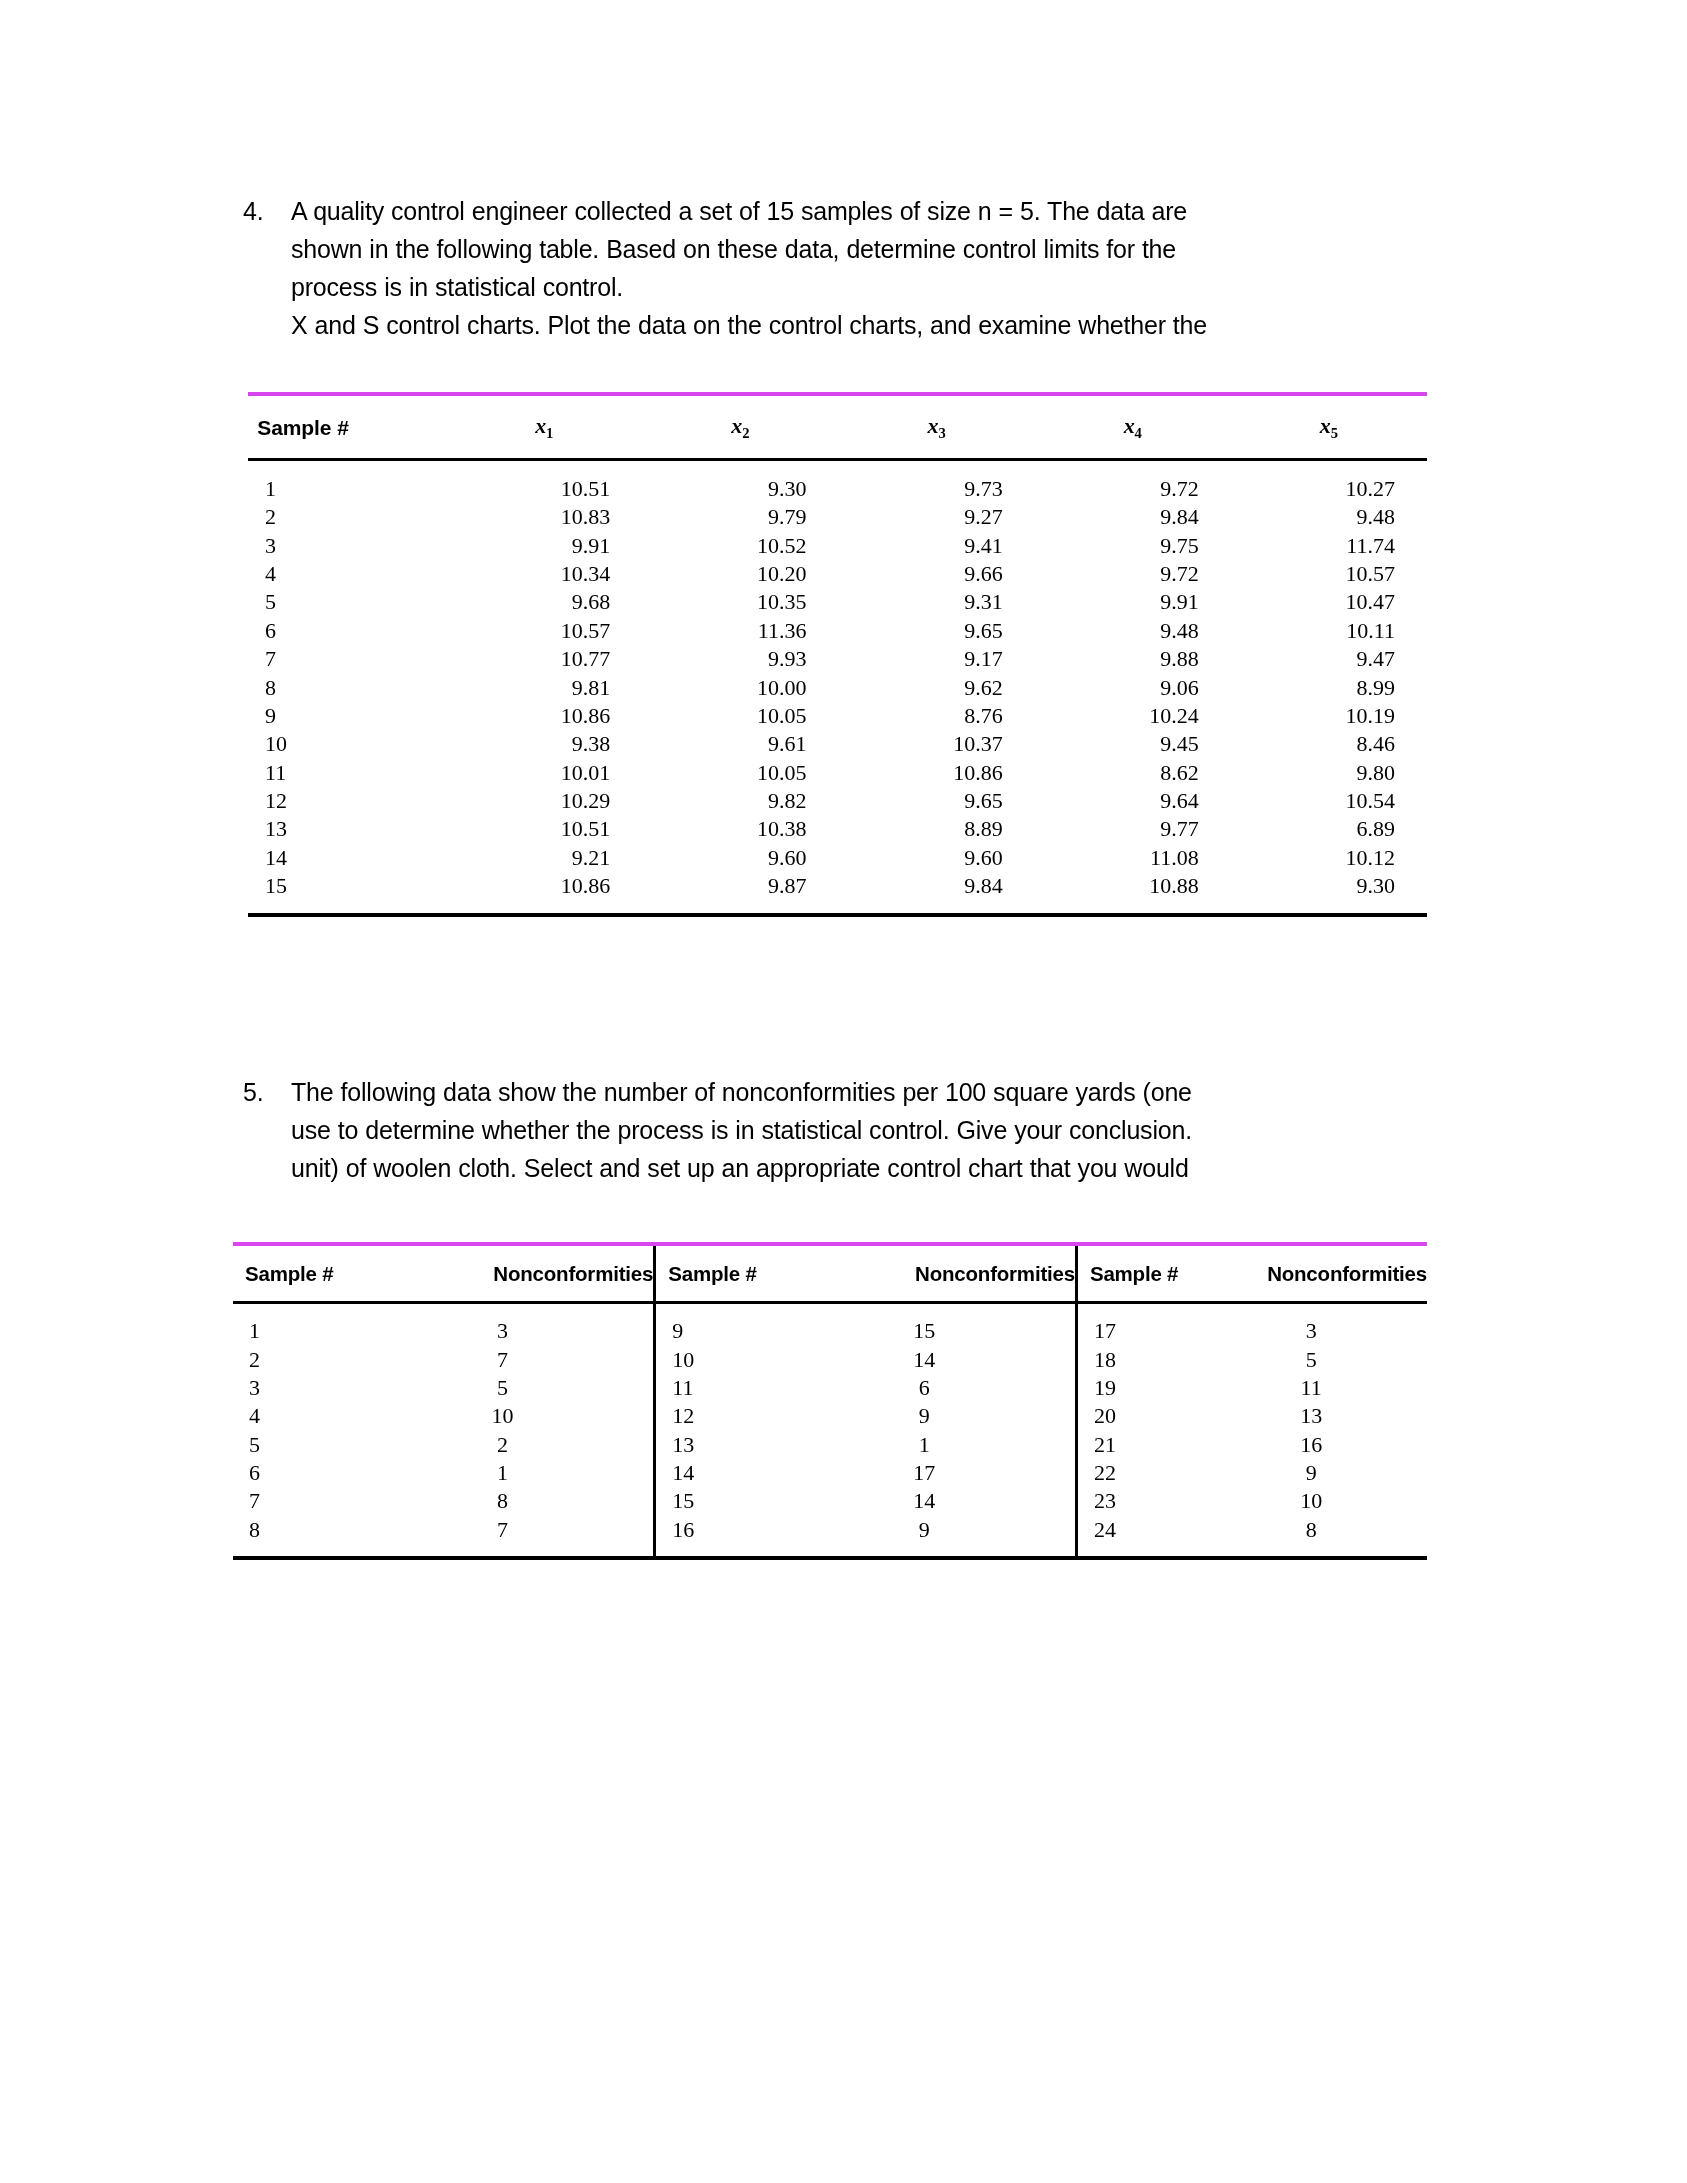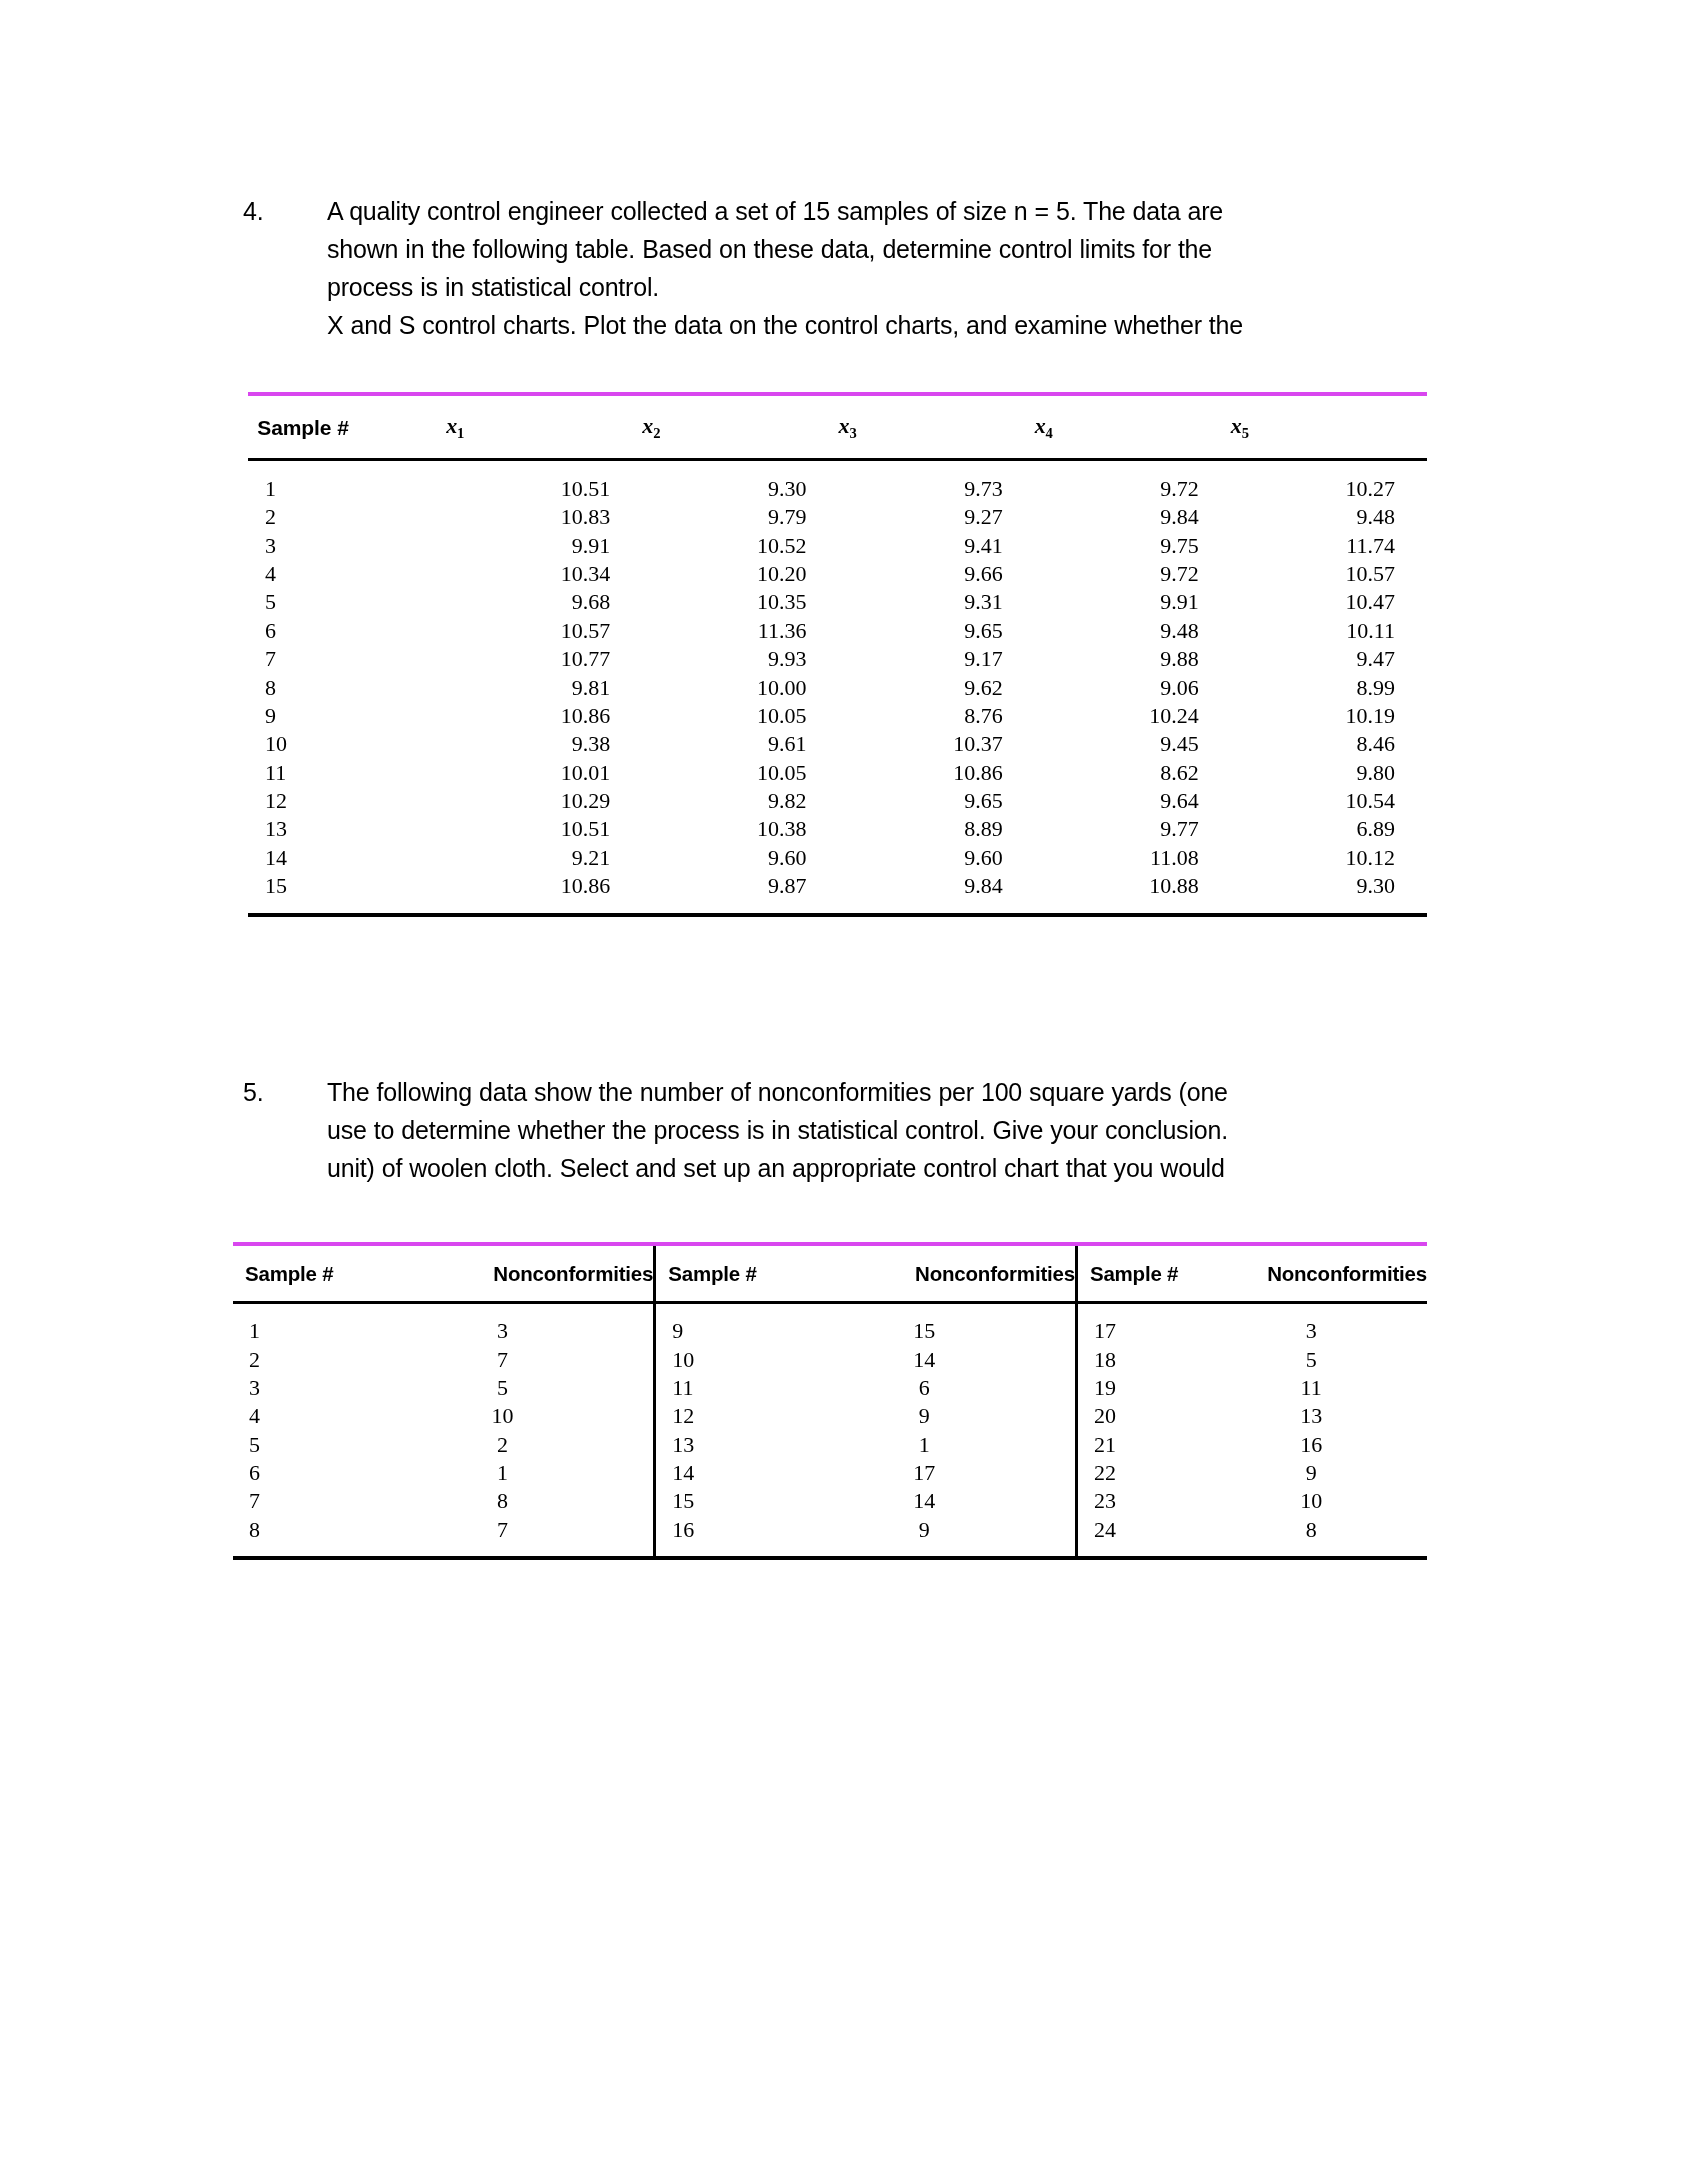--- a/index.html
+++ b/index.html
@@ -46,21 +46,21 @@
     font-family: "Liberation Sans", sans-serif;
     text-align: justify;
     text-justify: inter-word;
     word-spacing: 0.3px;
   }
   .q-text .last { text-align: left; }
 
   #question-4 { left: 243px; top: 192px; width: 1191px; }
   #question-5 { left: 243px; top: 1073px; width: 1191px; }
 
-  .q-line { display: block; white-space: nowrap; margin-left: 36px; }
+  .q-line { display: block; white-space: nowrap; }
 
   
   #table-samples-wrap {
     position: absolute;
     left: 248px;
     top: 392px;
     width: 1179px;
   }
   table.rule-table {
     border-collapse: collapse;
@@ -82,21 +82,21 @@
   }
   .rule-top { border-top: 4px solid #d946ef; }
   .rule-mid { border-top: 3.3px solid #000; }
   .rule-bot { border-bottom: 4px solid #000; }
 
   
   #table-samples col.c-sample { width: 198px; }
   #table-samples col.c-x      { width: 196px; }
 
   #table-samples th.h-sample { text-align: left; padding-left: 9.3px; }
-  #table-samples th.h-x      { text-align: left; }
+  #table-samples th.h-x      { text-align: center; }
   #table-samples td.d-sample { text-align: left;  padding-left: 17px; }
   #table-samples td.d-x      { text-align: right; padding-right: 32px; }
 
   #table-samples tbody tr:first-child td { padding-top: 14.6px; }
   #table-samples tbody tr:last-child  td { padding-bottom: 14.6px; }
 
   .xvar { font-family: "Liberation Serif", serif; font-style: italic; font-weight: bold; font-size: 22px; }
   .xvar sub { font-style: normal; font-size: 14.6px; font-weight: bold; }
 
   

